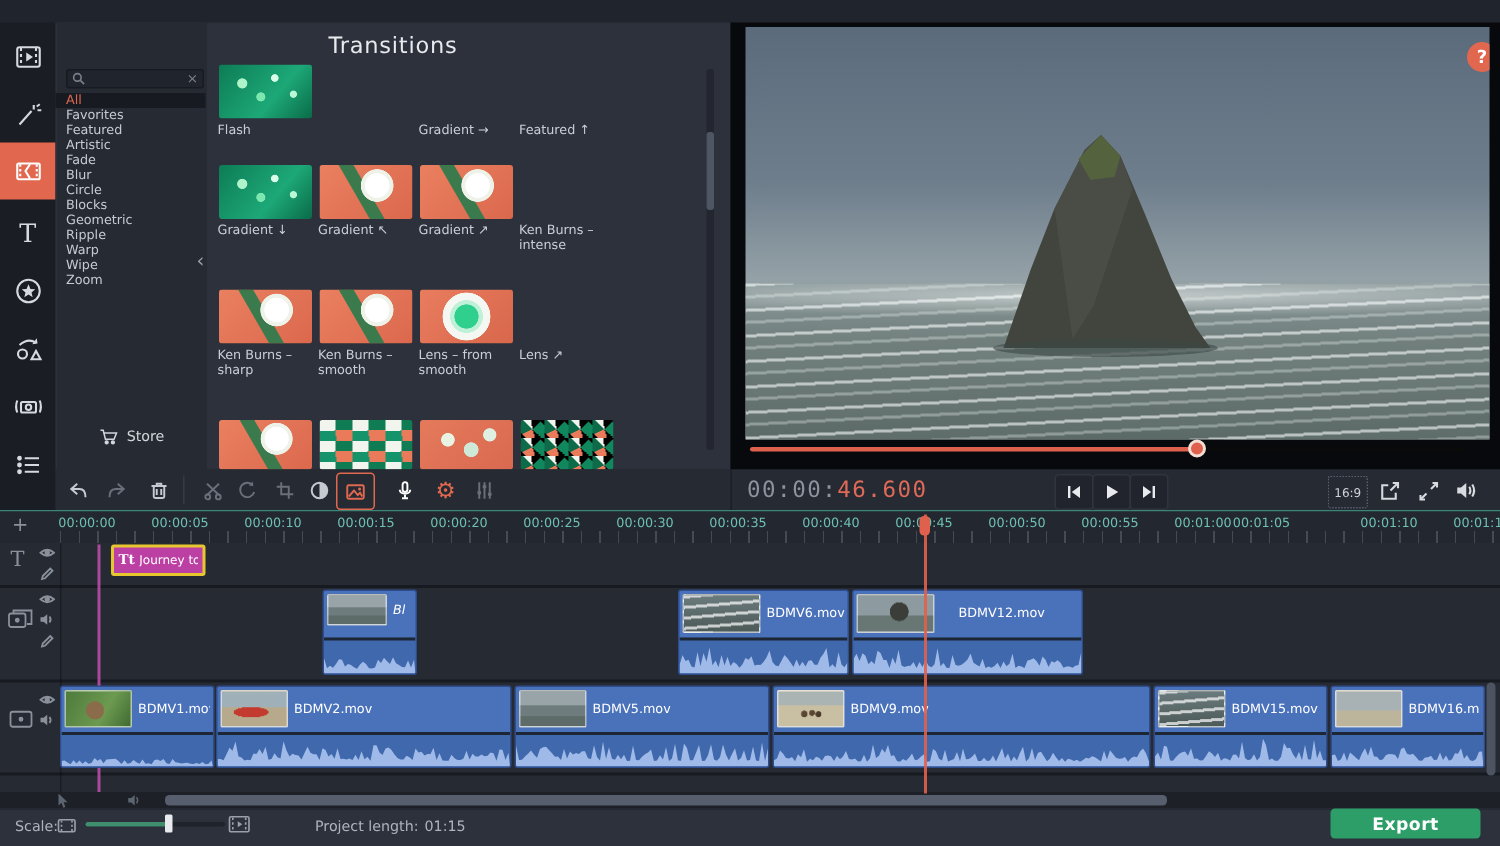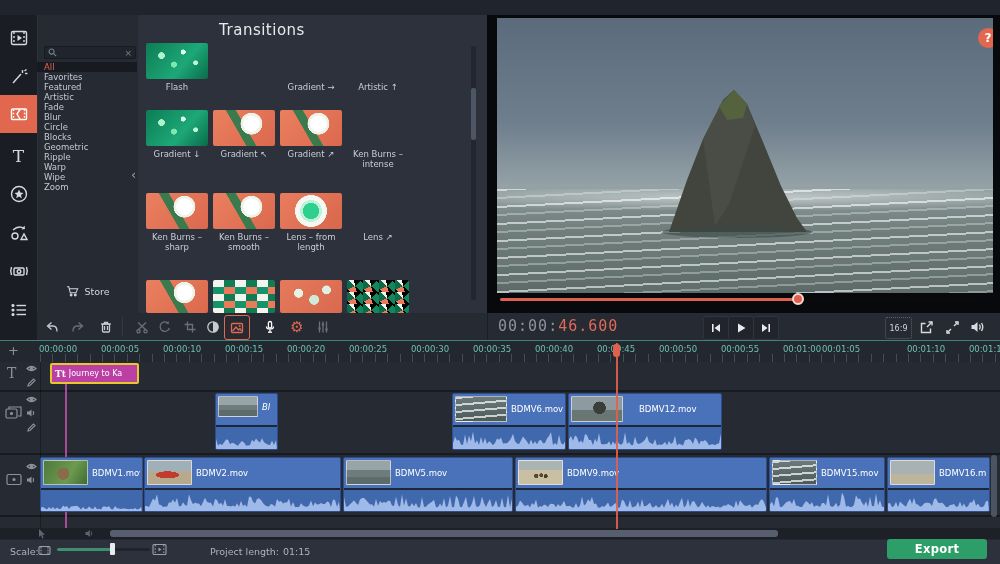--- a/index.html
+++ b/index.html
@@ -22,21 +22,21 @@
   
   #panel{left:37px;top:15px;width:450px;height:298px;background:#2c313b;}
   #catcol{position:absolute;left:1px;top:0;width:100px;height:298px;background:#262a33;}
   #paneltitle{position:absolute;left:0;top:6px;width:450px;text-align:center;font-size:15px;color:#e7e9ec;letter-spacing:.5px;}
   #searchbox{position:absolute;left:7px;top:31px;width:92px;height:13px;background:#20242d;border:1px solid #171a20;border-radius:2px;display:flex;align-items:center;justify-content:space-between;padding:0 3px;box-sizing:border-box;color:#7b818b;}
   #catlist{position:absolute;left:0;top:47px;width:100px;}
   .cat{height:10px;line-height:10px;font-size:8.5px;padding-left:7px;color:#c6cbd3;cursor:default;}
   .cat.sel{background:#171a21;color:#e0684f;}
   #chevron{position:absolute;left:94px;top:152px;font-size:13px;color:#9aa0a9;}
   #storebtn{position:absolute;left:8px;top:268px;width:86px;height:16px;display:flex;align-items:center;justify-content:center;gap:5px;color:#d2d6dc;font-size:9.5px;}
-  .cell{position:absolute;width:64px;text-align:center;}
+  .cell{position:absolute;width:64px;}
   .th{width:62px;height:36px;margin:0 auto;border-radius:2px;}
   .cl{margin-top:3px;font-size:8.5px;line-height:10px;color:#c9ced6;}
   
   .tA{background:radial-gradient(circle at 25% 35%,#aef3c9 0 6%,transparent 7%),radial-gradient(circle at 60% 25%,#d8ffe9 0 5%,transparent 6%),radial-gradient(circle at 45% 60%,#7ce8b0 0 7%,transparent 8%),radial-gradient(circle at 80% 55%,#baf7d6 0 4%,transparent 5%),linear-gradient(130deg,#0d7c55,#1da878 60%,#0a6b49);}
   .tB{background:linear-gradient(115deg,#e8males 0,transparent 0),radial-gradient(circle at 72% 28%,#f4f7ef 0 16%,transparent 17%),linear-gradient(70deg,#2c6b43 18%,transparent 19% 60%,#2c6b43 61% 66%,transparent 67%),linear-gradient(135deg,#e97d5f,#dd6a4e 70%,#d2604a);}
   .tC{background:radial-gradient(circle at 62% 38%,#ffffff 0 18%,#eef2e8 19% 24%,transparent 25%),linear-gradient(60deg,transparent 40%,#3b7a4d 41% 52%,transparent 53%),linear-gradient(135deg,#ea8060,#db684d);}
   .tD{background:radial-gradient(circle at 70% 45%,#f2f6ee 0 15%,transparent 16%),linear-gradient(100deg,#15937k 0,transparent 0),linear-gradient(100deg,#15936a 45%,#e97a5c 46%);}
   .tE{background:radial-gradient(circle at 50% 50%,#2fd08e 0 22%,#bff0d8 23% 30%,#f5f8f2 31% 44%,transparent 45%),linear-gradient(135deg,#e97c5e,#d8674c);}
   .tF{background:conic-gradient(from 0deg at 50% 50%,#0f7c54 0 25%,#e97a5a 25% 50%,#15936a 50% 75%,#f2f5ee 75%);background-size:22px 14px;}
   .tG{background:radial-gradient(circle at 30% 40%,#e8f3e4 0 9%,transparent 10%),radial-gradient(circle at 55% 60%,#cfe9d8 0 12%,transparent 13%),radial-gradient(circle at 75% 30%,#dff0e2 0 8%,transparent 9%),linear-gradient(135deg,#e57a5b,#d96950);}
@@ -96,21 +96,21 @@
   .cwavebox{position:absolute;left:0;width:100%;background:#4068ac;border-top:2px solid #1d2634;box-sizing:border-box;}
   .wave{width:100%;height:100%;}
   
   .c-foliage{background:radial-gradient(circle at 45% 55%,#8a6b4a 0 22%,transparent 23%),linear-gradient(120deg,#4e7a3c,#6d9a50 60%,#3f6b33);}
   .c-plane{background:radial-gradient(ellipse 45% 25% at 45% 60%,#c23b2e 0 60%,transparent 61%),linear-gradient(180deg,#9fb0b8 0 45%,#b7a98c 46%);}
   .c-ocean{background:linear-gradient(180deg,#98a4a8 0 40%,#6e7c7e 41% 70%,#5d6b69 71%);}
   .c-rock{background:radial-gradient(circle at 55% 45%,#3a3d38 0 20%,transparent 21%),linear-gradient(180deg,#8d9aa0 0 55%,#687674 56%);}
   .c-horses{background:radial-gradient(circle at 40% 65%,#5a4632 0 7%,transparent 8%),radial-gradient(circle at 52% 62%,#5a4632 0 7%,transparent 8%),radial-gradient(circle at 62% 66%,#4a3a2a 0 6%,transparent 7%),linear-gradient(180deg,#aab4b2 0 40%,#c9bfa2 41%);}
   .c-waves{background:repeating-linear-gradient(175deg,rgba(255,255,255,.7) 0 2px,transparent 2px 7px),linear-gradient(180deg,#6b7a7c,#4c5a58);}
   .c-beach{background:linear-gradient(180deg,#a8b2b4 0 55%,#bdb49c 56%);}
-  #titleclip{position:absolute;left:50px;top:1px;width:89px;height:21px;background:#bc3fa4;border:2px solid #e7c72f;border-radius:2px;box-sizing:border-box;display:flex;align-items:center;gap:3px;padding:0 3px;overflow:hidden;}
+  #titleclip{position:absolute;left:74px;top:1px;width:63px;height:21px;background:#bc3fa4;border:2px solid #e7c72f;border-radius:2px;box-sizing:border-box;display:flex;align-items:center;gap:3px;padding:0 3px;overflow:hidden;}
   #titleclip .tt{font-size:9px;font-weight:bold;color:#fff;font-family:"DejaVu Serif",serif;}
   #titleclip .cname{font-size:8px;}
   #magenta{position:absolute;left:65px;top:1px;width:2px;height:166px;background:rgba(195,79,174,.85);}
   #vscroll{position:absolute;left:991px;top:93px;width:6px;height:62px;background:#4c5462;border-radius:3px;}
 
   
   #playhead{left:616px;top:343px;width:2px;height:186px;background:rgba(226,96,74,.9);z-index:40;}
   #phmark{left:613px;top:344px;width:7px;height:13px;background:#e0604e;border-radius:3px;z-index:41;}
 
   
@@ -251,21 +251,21 @@
     <div class="cell" style="left:108px;top:28px;">
         <div class="th tA"></div>
         <div class="cl">Flash</div>
       </div>
     <div class="cell" style="left:242px;top:28px;">
         <div class="th tB"></div>
         <div class="cl">Gradient →</div>
       </div>
     <div class="cell" style="left:309px;top:28px;">
         <div class="th tD"></div>
-        <div class="cl">Artistic ↑</div>
+        <div class="cl">Featured ↑</div>
       </div>
 
     <div class="cell" style="left:108px;top:95px;">
         <div class="th tA"></div>
         <div class="cl">Gradient ↓</div>
       </div>
     <div class="cell" style="left:175px;top:95px;">
         <div class="th tC"></div>
         <div class="cl">Gradient ↖</div>
       </div>
@@ -281,21 +281,21 @@
     <div class="cell" style="left:108px;top:178px;">
         <div class="th tC"></div>
         <div class="cl">Ken Burns – sharp</div>
       </div>
     <div class="cell" style="left:175px;top:178px;">
         <div class="th tC"></div>
         <div class="cl">Ken Burns – smooth</div>
       </div>
     <div class="cell" style="left:242px;top:178px;">
         <div class="th tE"></div>
-        <div class="cl">Lens – from length</div>
+        <div class="cl">Lens – from smooth</div>
       </div>
     <div class="cell" style="left:309px;top:178px;">
         <div class="th tB"></div>
         <div class="cl">Lens ↗</div>
       </div>
 
     <div class="cell" style="left:108px;top:265px;">
         <div class="th tC" style="height:33px;"></div>
       </div>
     <div class="cell" style="left:175px;top:265px;">

